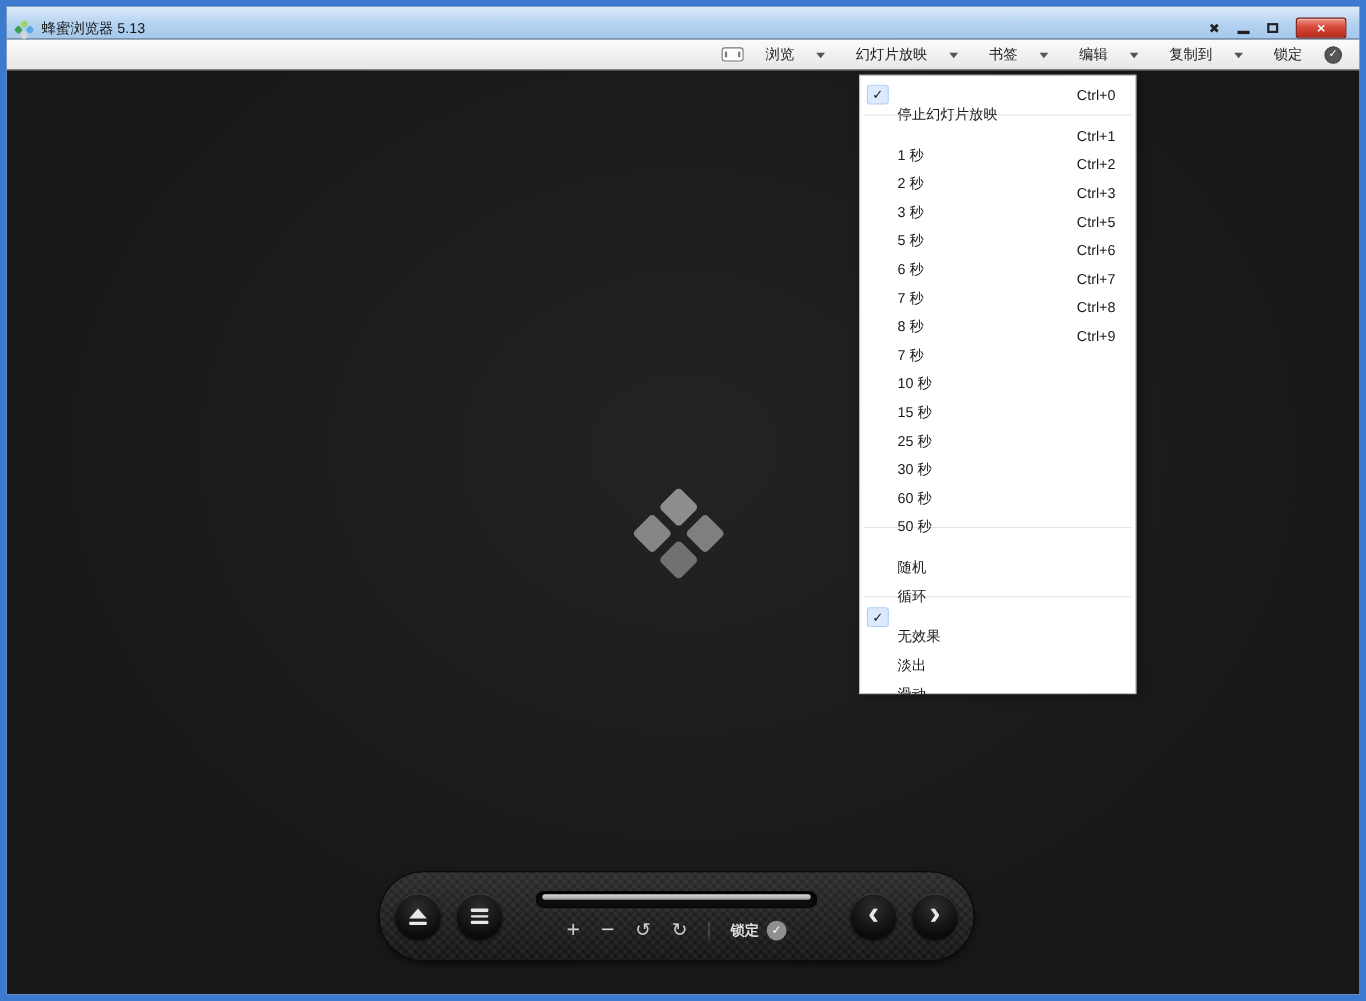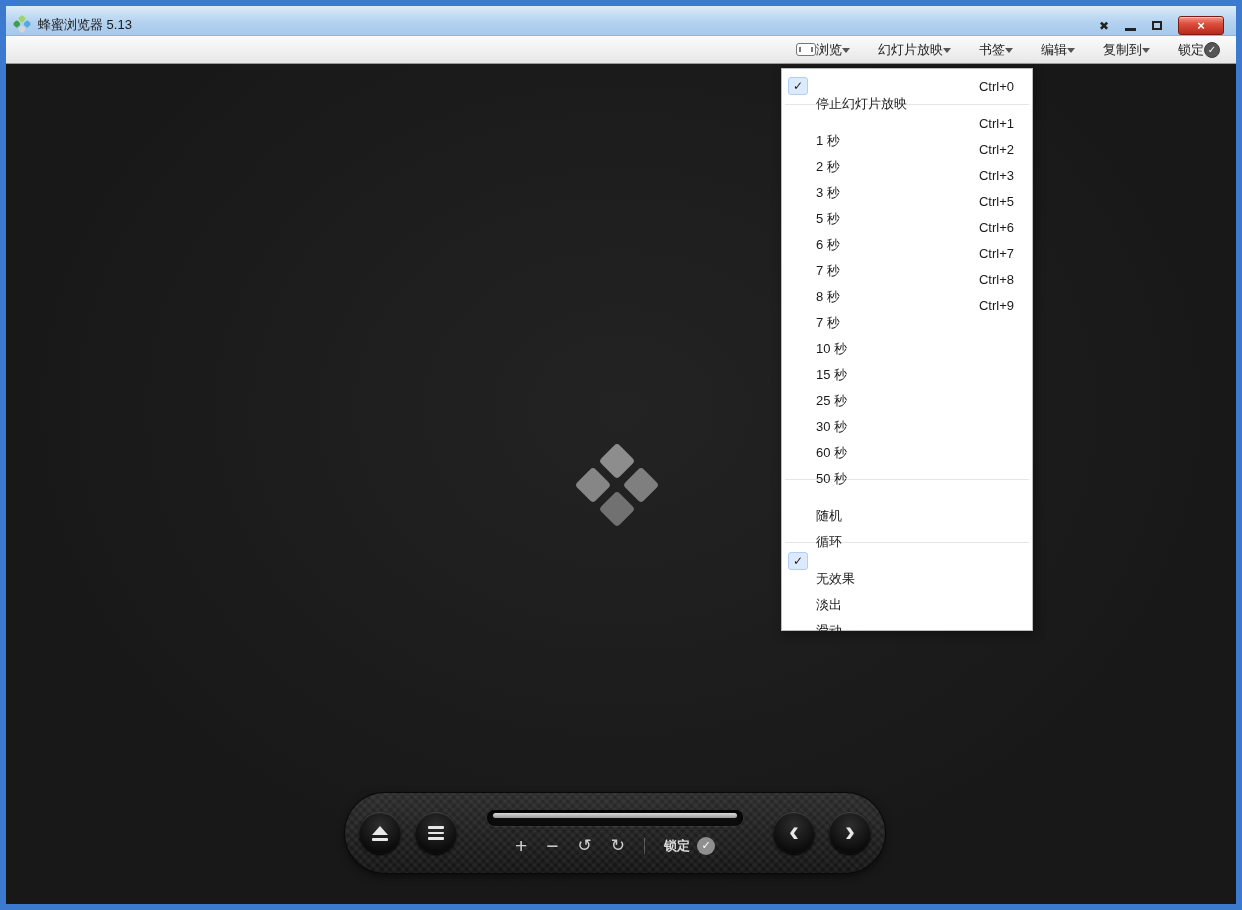--- a/index.html
+++ b/index.html
@@ -1,34 +1,34 @@
 <!DOCTYPE html>
 <html><head>
 <meta charset="utf-8">
 <style>
   * { margin:0; padding:0; box-sizing:border-box; }
   html,body { width:1242px; height:910px; font-family:"Liberation Sans","DejaVu Sans",sans-serif; background:#fff; }
   .window { position:relative; width:1242px; height:910px; border:6px solid #3c7ad0; background:radial-gradient(ellipse at 50% 45%, #232323 0%, #181818 70%); overflow:hidden; }
 
   
-  .titlebar { height:30px; background:linear-gradient(#dcebf9, #b4d2f0 55%, #a5c8ec); display:flex; align-items:flex-start; padding:10px 8px; border-bottom:1px solid #8fb4dd; }
+  .titlebar { height:30px; background:linear-gradient(#dcebf9, #b4d2f0 55%, #a5c8ec); display:flex; align-items:flex-end; padding:0 8px; border-bottom:1px solid #8fb4dd; }
   .app-logo { width:16px; height:16px; transform:rotate(45deg) scale(.82); display:grid; grid-template-columns:1fr 1fr; grid-template-rows:1fr 1fr; gap:2px; margin-right:8px; flex:0 0 auto; }
   .app-logo span { border-radius:2px; }
   .app-logo .q1{background:#9fd468;} .app-logo .q2{background:#58a7e0;} .app-logo .q3{background:#3f9e4f;} .app-logo .q4{background:#d6d6d6;}
   .title-text { font-size:13px; color:#1a1a1a; }
   .tb-spacer { flex:1; }
   .win-controls { display:flex; align-items:center; gap:16px; padding-right:4px; }
   .ctl-glyph { font-size:12px; color:#222; line-height:1; cursor:default; }
   .min-bar { width:11px; height:3px; background:#222; margin-top:8px; }
   .max-box { width:10px; height:9px; border:2px solid #222; }
   .close-btn { width:46px; height:19px; border-radius:3px; border:1px solid #7e1a10; background:linear-gradient(#f0988a, #da4f3d 40%, #b7291c); color:#fff; font-size:13px; font-weight:bold; display:flex; align-items:center; justify-content:center; box-shadow:inset 0 1px 0 rgba(255,255,255,.45); }
 
   
   .toolbar { height:28px; background:linear-gradient(#fbfbfb,#e7e7e7); border-bottom:1px solid #9a9a9a; display:flex; align-items:center; justify-content:flex-end; gap:28px; padding:0 16px; }
-  .tool-item { display:flex; align-items:center; gap:0; font-size:13px; color:#222; cursor:default; }
+  .tool-item { display:flex; align-items:center; gap:20px; font-size:13px; color:#222; cursor:default; }
   .caret { width:0; height:0; border-left:4px solid transparent; border-right:4px solid transparent; border-top:5px solid #555; margin-top:2px; }
   .view-icon { width:20px; height:13px; border:1px solid #777; border-radius:3px; position:relative; background:#fdfdfd; }
   .view-icon:before, .view-icon:after { content:""; position:absolute; top:3px; width:2px; height:5px; background:#777; }
   .view-icon:before { left:2px; } .view-icon:after { right:2px; }
   .lock-badge { width:16px; height:16px; border-radius:50%; background:#555; border:1px solid #3e3e3e; color:#fff; font-size:10px; display:flex; align-items:center; justify-content:center; }
 
   
   .menu { position:absolute; top:62px; left:775px; width:252px; background:#fff; border:1px solid #bdbdbd; box-shadow:2px 3px 10px rgba(0,0,0,.35); padding:4px 0; z-index:20; }
   .mi { display:flex; align-items:center; height:26px; padding:0 18px 0 6px; font-size:13px; color:#1a1a1a; }
   .chk { width:20px; height:18px; margin-right:8px; display:flex; align-items:center; justify-content:center; font-size:12px; flex:0 0 auto; }

